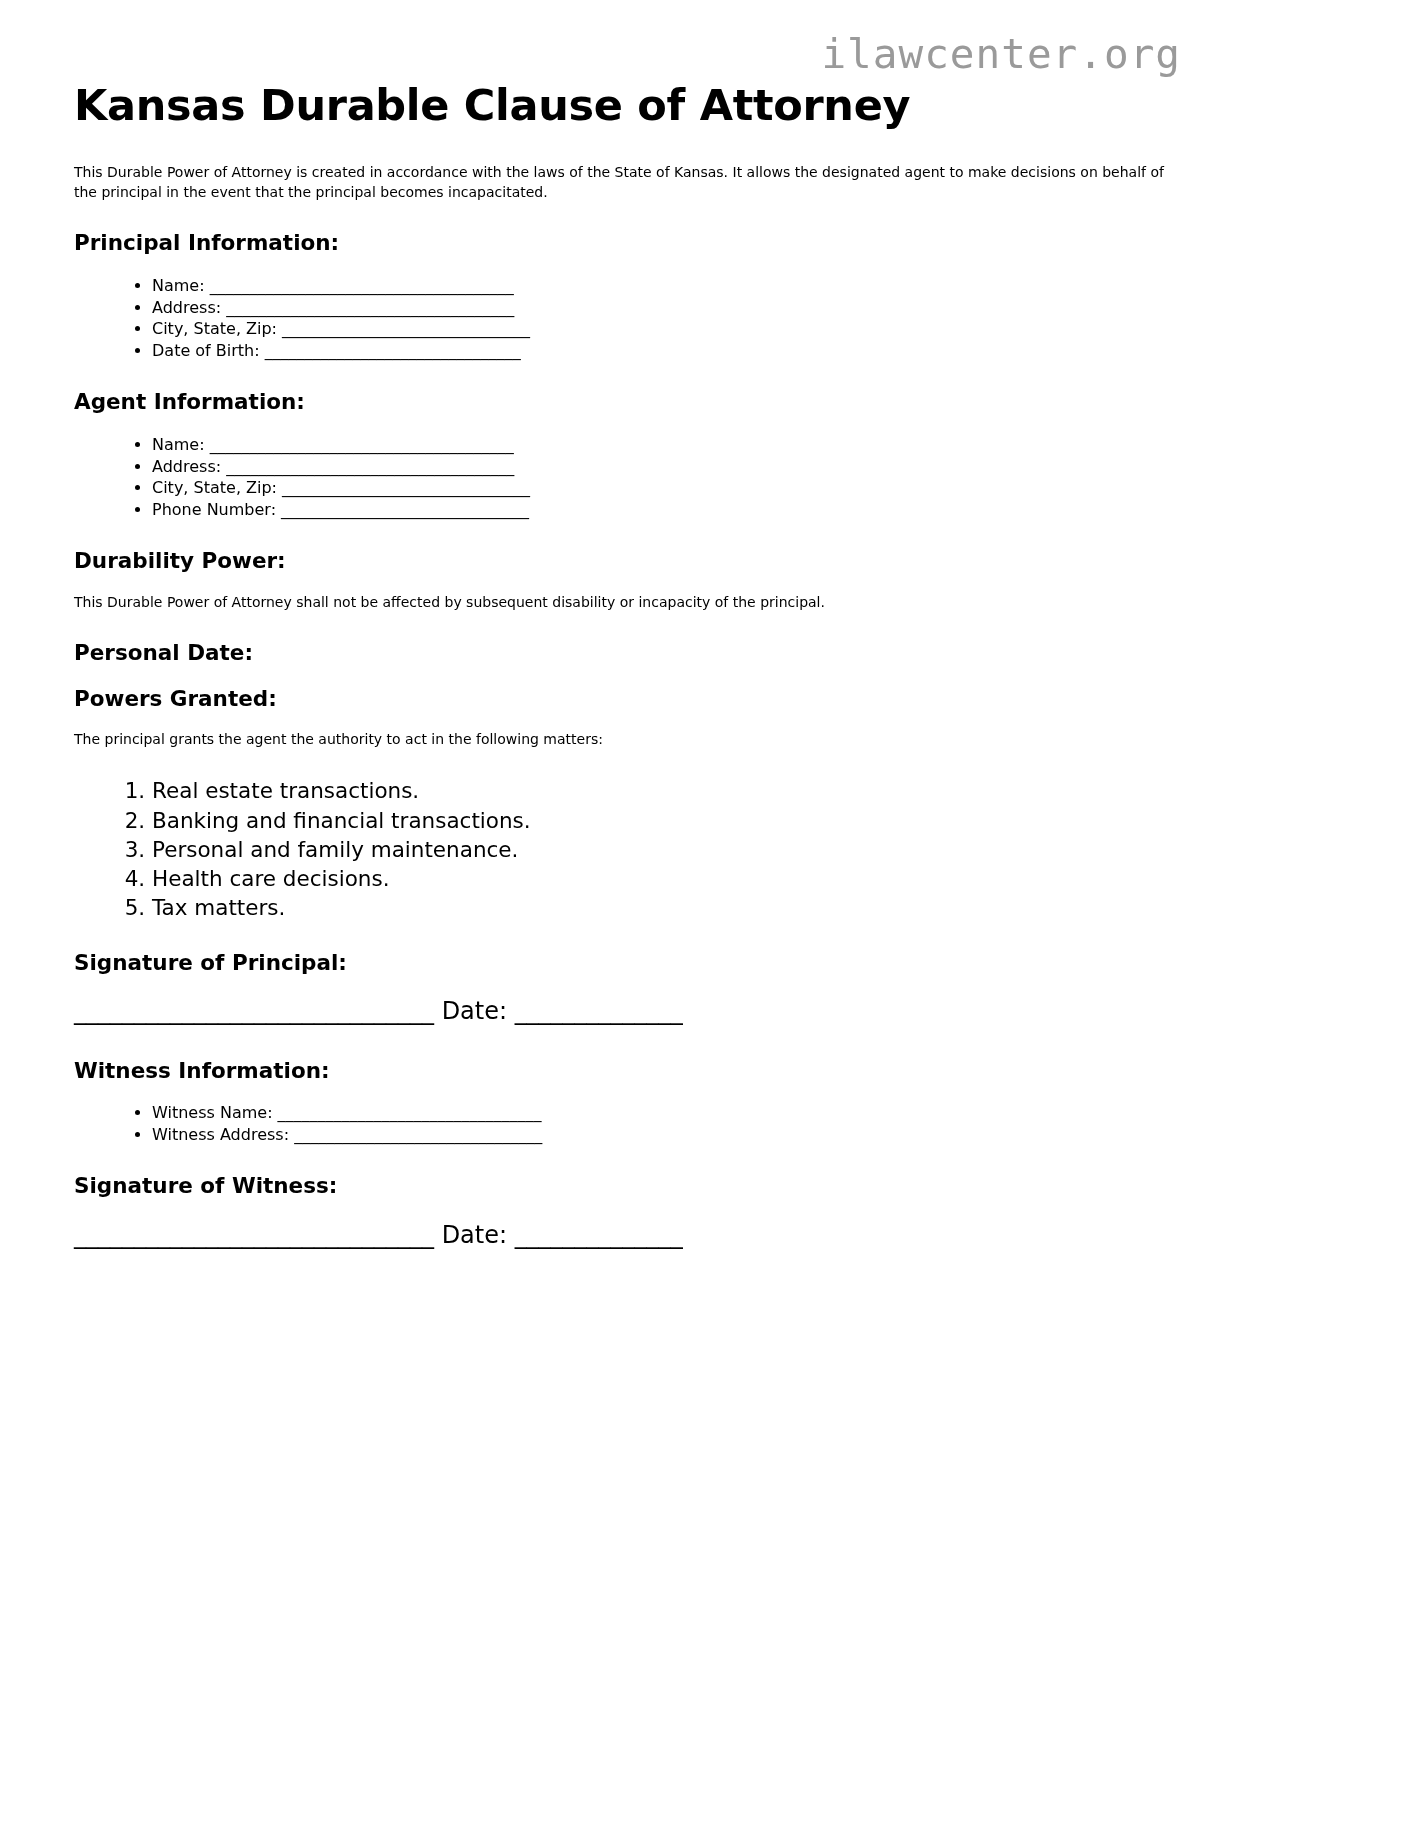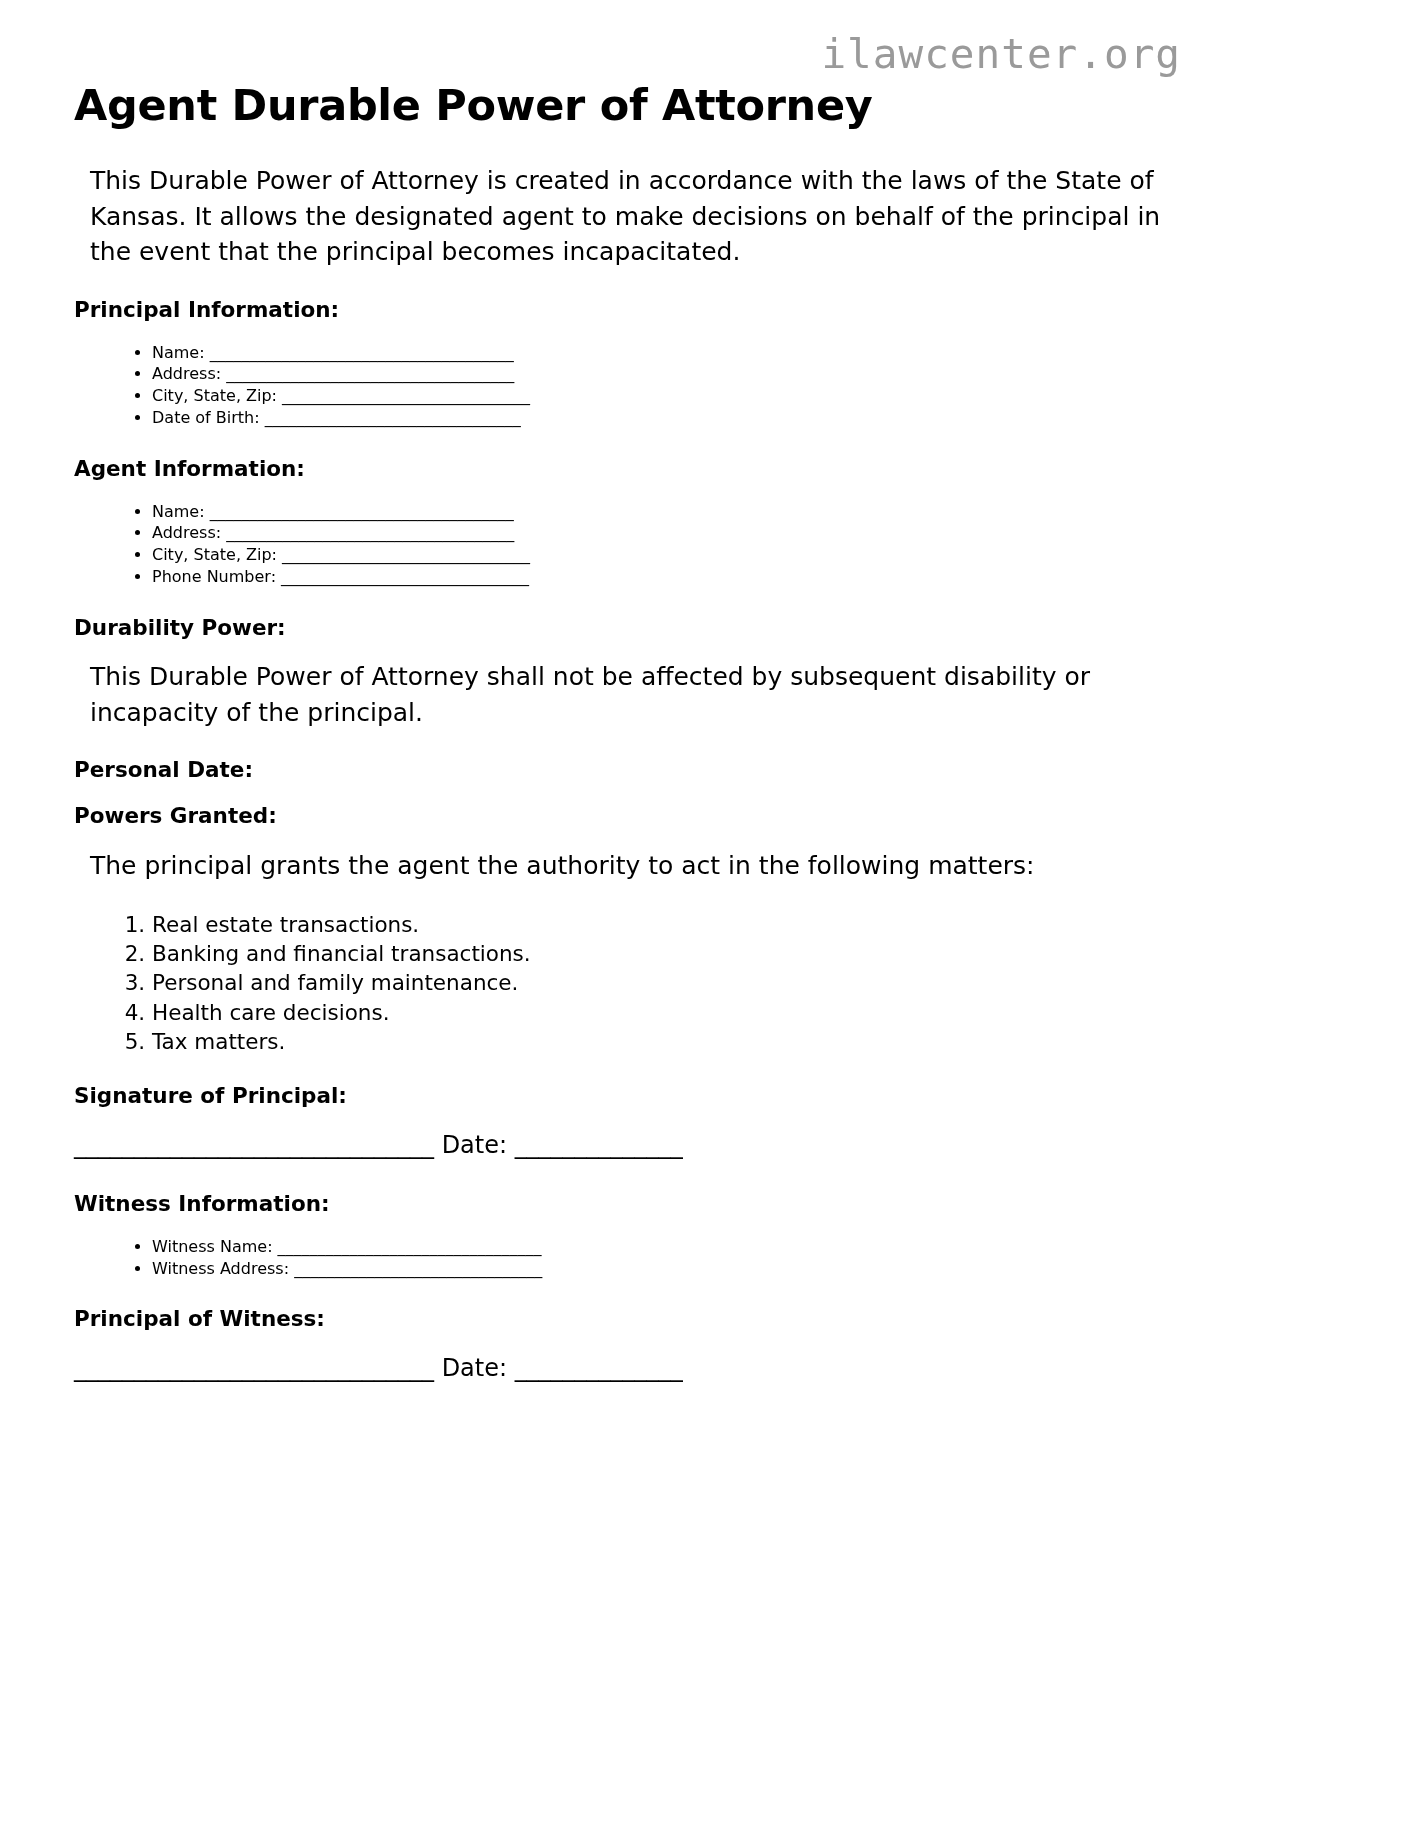--- a/index.html
+++ b/index.html
@@ -36,23 +36,23 @@
     padding-right: 4px;
   }
   h1.doc-title {
     font-size: 43px;
     font-weight: bold;
     margin: 0 0 34px 0;
     line-height: 1.12;
     letter-spacing: -0.3px;
   }
   p.body-text {
-    font-size: 25px;
+    font-size: 14px;
     line-height: 1.42;
-    margin: 0 0 26px 16px;
+    margin: 0 0 26px 0;
     max-width: 1245px;
   }
   h2.section-head {
     font-size: 21.5px;
     font-weight: bold;
     margin: 0 0 18px 0;
     line-height: 1.3;
   }
   ul.field-list {
     list-style-type: disc;
@@ -81,21 +81,21 @@
     margin: 10px 0 28px 0;
   }
 </style>
 </head>
 <body>
 
 <div class="page">
 
   <div class="watermark">ilawcenter.org</div>
 
-  <h1 class="doc-title">Agent Durable Power of Attorney</h1>
+  <h1 class="doc-title">Kansas Durable Clause of Attorney</h1>
 
   <p class="body-text">This Durable Power of Attorney is created in accordance with the laws of the State of Kansas. It allows the designated agent to make decisions on behalf of the principal in the event that the principal becomes incapacitated.</p>
 
   <h2 class="section-head">Principal Information:</h2>
   <ul class="field-list">
     <li>Name: ______________________________________</li>
     <li>Address: ____________________________________</li>
     <li>City, State, Zip: _______________________________</li>
     <li>Date of Birth: ________________________________</li>
   </ul>
@@ -125,16 +125,16 @@
 
   <h2 class="section-head">Signature of Principal:</h2>
   <p class="sig-line">______________________________ Date: ______________</p>
 
   <h2 class="section-head">Witness Information:</h2>
   <ul class="field-list">
     <li>Witness Name: _________________________________</li>
     <li>Witness Address: _______________________________</li>
   </ul>
 
-  <h2 class="section-head">Principal of Witness:</h2>
+  <h2 class="section-head">Signature of Witness:</h2>
   <p class="sig-line">______________________________ Date: ______________</p>
 
 </div>
 
 </body></html>

